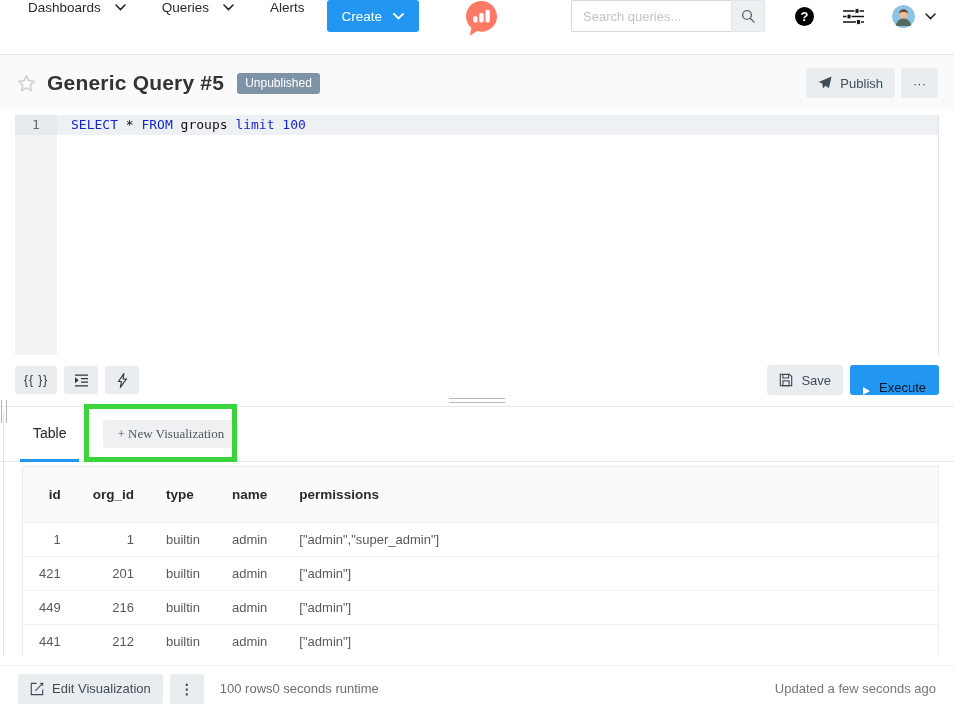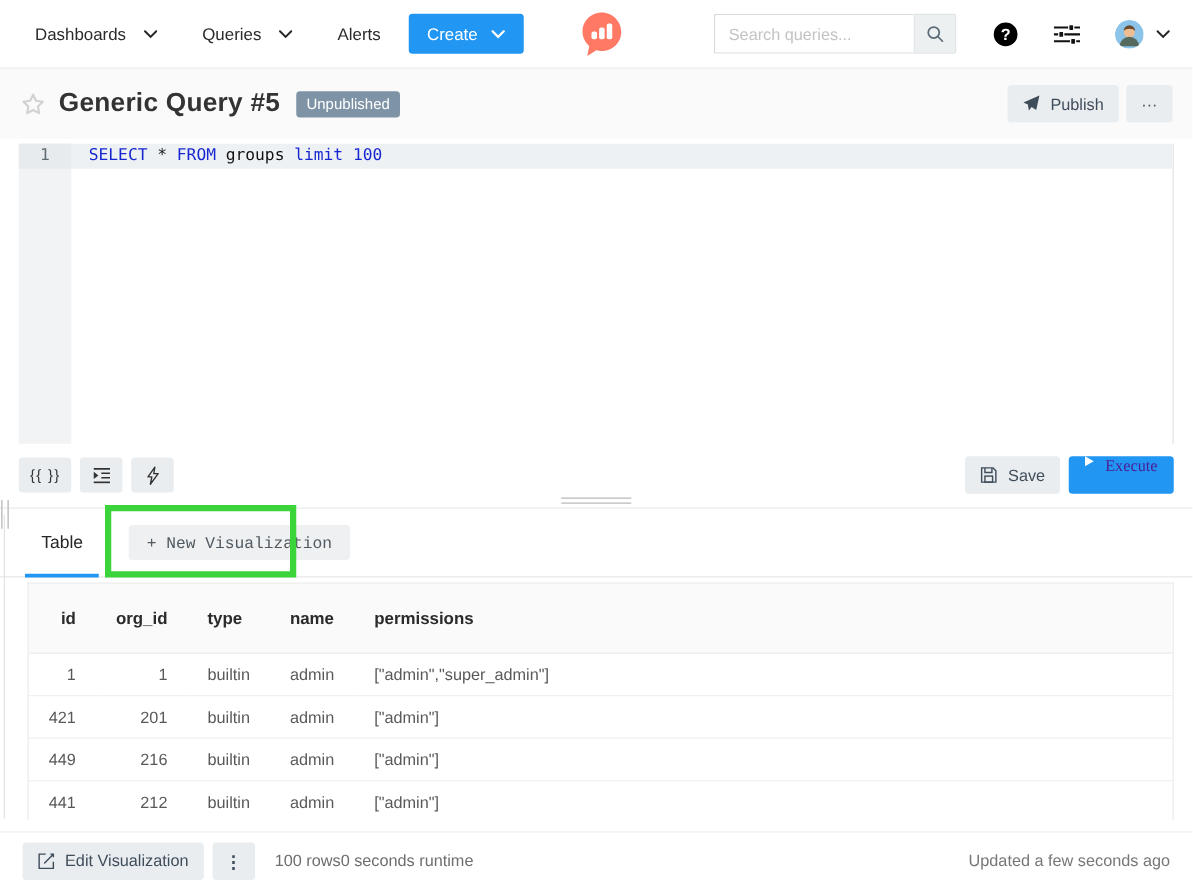--- a/index.html
+++ b/index.html
@@ -8,21 +8,21 @@
     font-family: "Liberation Sans", sans-serif;
     background: #fff;
     color: #262626;
     position: relative;
     overflow: hidden;
     font-size: 13px;
   }
   
   .topnav {
     height: 55px; background: #fff; border-bottom: 1px solid #e8e8e8;
-    display: flex; align-items: center; padding: 0 18px 0 28px;
+    display: flex; align-items: flex-start; padding: 0 18px 0 28px;
   }
   .nav-item {
     display: flex; align-items: center; gap: 14px; margin-right: 36px;
     font-size: 13.5px; font-weight: 500; color: #2a2a2a; cursor: pointer; white-space: nowrap;
   }
   .chev { display: inline-flex; color: #262626; }
   .btn-create {
     background: #2196f3; color: #fff; border: none; border-radius: 3px;
     height: 32px; padding: 0 15px; font-size: 13.5px;
     display: inline-flex; align-items: center; gap: 11px; margin-left: 22px; cursor: pointer;
@@ -92,23 +92,23 @@
   
   .editor-toolbar { margin: 10px 15px 0; display: flex; align-items: center; height: 30px; }
   .btn-icon {
     background: #e9edf0; border: none; border-radius: 3px; height: 28px; min-width: 34px;
     padding: 0 9px; display: inline-flex; align-items: center; justify-content: center;
     margin-right: 7px; font-size: 12px; color: #333; cursor: pointer; letter-spacing: 1px;
     font-family: "Liberation Sans", sans-serif;
   }
   .toolbar-spacer { flex: 1; }
   .btn-primary {
-    background: #2196f3; color: #4c1d95; border: none; border-radius: 3px; height: 30px;
-    padding: 0 13px; font-size: 13px; display: inline-flex; align-items: flex-start; gap: 9px;
-    margin-left: 7px; cursor: pointer; font-family: Liberation Serif, serif;
+    background: #2196f3; color: #0f172a; border: none; border-radius: 3px; height: 30px;
+    padding: 0 13px; font-size: 13px; display: inline-flex; align-items: flex-end; gap: 9px;
+    margin-left: 7px; cursor: pointer; font-family: Liberation Sans, sans-serif;
   }
   .play-tri {
     width: 0; height: 0; border-left: 7px solid #fff;
     border-top: 4.5px solid transparent; border-bottom: 4.5px solid transparent; display: inline-block;
   }
   
   .pane-divider { position: relative; height: 12px; border-bottom: 1px solid #ebebeb; }
   .drag-handle-h {
     position: absolute; left: 50%; transform: translateX(-50%); top: 3px;
     width: 56px; height: 5px; border-top: 1px solid #b9b9b9; border-bottom: 1px solid #b9b9b9; cursor: row-resize;
@@ -122,21 +122,21 @@
   .tabs-row {
     display: flex; align-items: center; height: 55px; border-bottom: 1px solid #e8e8e8; padding-left: 20px;
   }
   .tab-active {
     height: 55px; padding: 0 13px; display: inline-flex; align-items: center;
     font-size: 14px; color: #262626; border-bottom: 3px solid #2196f3; cursor: pointer;
   }
   .btn-new-vis {
     margin-left: 24px; background: #eef0f2; color: #50595f; border: none; border-radius: 3px;
     height: 28px; padding: 0 14px; font-size: 13px; cursor: pointer;
-    font-family: Liberation Mono, monospace;
+    font-family: Liberation Serif, serif;
   }
   .highlight-box {
     position: absolute; left: 84px; top: 404px; width: 153px; height: 58px;
     border: 5px solid #3bd43b; z-index: 20; pointer-events: none;
   }
   
   .results-wrap { margin: 4px 15px 0 22px; height: 190px; overflow: hidden; border: 1px solid #ececec; border-bottom: none; }
   table.results { width: 100%; border-collapse: collapse; }
   table.results th {
     background: #fafafa; text-align: left; font-size: 13.5px; font-weight: 600; color: #2b2b2b;

